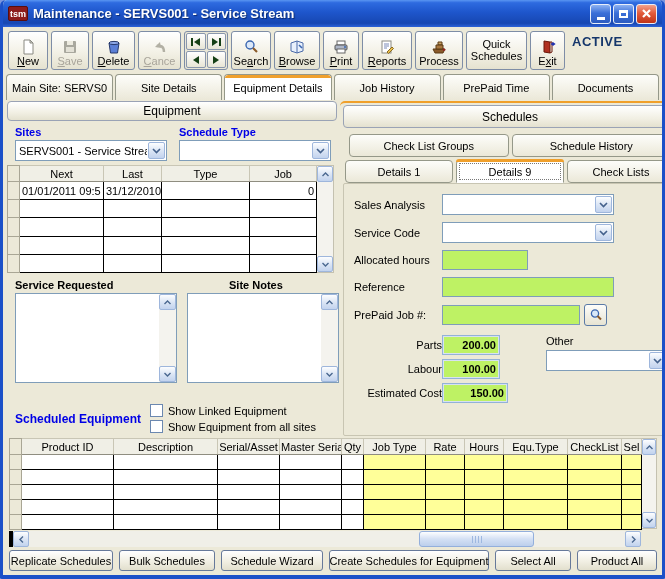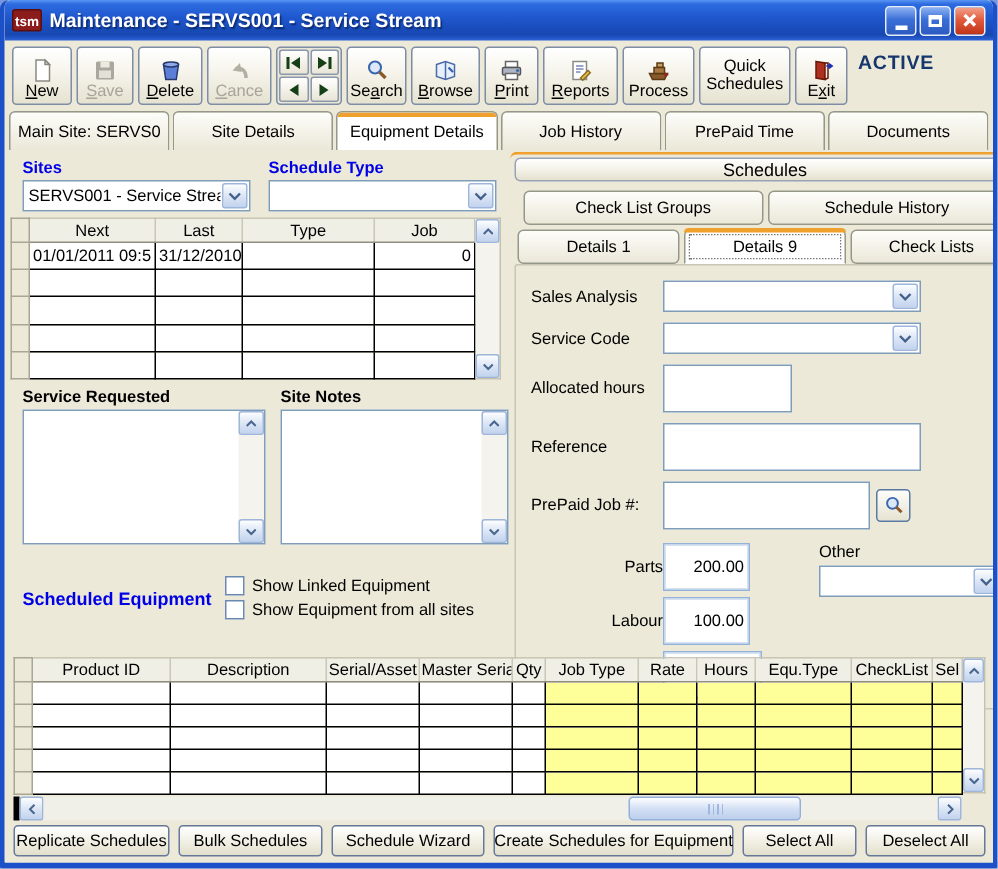--- a/index.html
+++ b/index.html
@@ -67,21 +67,21 @@
   .cb{ width:13px; height:13px; border:1px solid #6B88B0; background:#fff; flex:0 0 13px; }
   .cbrow{ display:flex; align-items:center; gap:5px; font-size:11px; margin:3px 0; }
   
   .subtabs{ display:flex; gap:3px; padding:0 6px; }
   .subtab{ flex:1; height:23px; border:1px solid #959889; border-radius:4px; background:linear-gradient(#FDFDFA,#EBE8D8); display:flex; align-items:center; justify-content:center; font-size:11px; position:relative; }
   .subtab.active{ background:#fff; border-radius:4px 4px 0 0; border-bottom:1px solid #fff; outline:1px dotted #777; outline-offset:-4px; }
   .subtab.active::before{ content:""; position:absolute; top:-2px; left:-1px; right:-1px; height:3px; background:#F0A02C; border-radius:3px 3px 0 0; }
   .formbox{ flex:1; border:1px solid #C8C5B2; border-radius:2px; margin-top:0px; padding:10px 8px 6px 10px; display:flex; flex-direction:column; gap:7px; }
   .frow{ display:flex; align-items:center; }
   .frow .flbl{ width:88px; font-size:11px; flex:0 0 88px; }
-  .tin{ border:1px solid #7F9DB9; background:#ffffff; height:32px; font-size:11px; padding:0 3px; outline:none; }
+  .tin{ border:1px solid #7F9DB9; background:#bef264; height:20px; font-size:11px; padding:0 3px; outline:none;font-weight:bold; }
   .tin.money{ text-align:right; border:1px solid #93B2D8; box-shadow:0 0 0 1px #D6E2F2 inset; }
   .magbtn{ width:23px; height:22px; margin-left:4px; border:1px solid #5A7AA6; border-radius:3px; background:linear-gradient(#FDFDFA,#E6E3D2); display:flex; align-items:center; justify-content:center; }
   .moneygrid{ display:flex; margin-top:2px; }
   .mleft{ width:186px; display:flex; flex-direction:column; gap:4px; }
   .mrow{ display:flex; align-items:center; }
   .mrow .flbl{ width:88px; flex:0 0 88px; font-size:11px;text-align:right; }
   .mright{ flex:1; display:flex; flex-direction:column; gap:3px; padding-left:6px; }
   
   .bottomgrid{ padding:0 5px 0 6px; }
   .footer{ flex:0 0 28px; display:flex; align-items:center; justify-content:space-between; padding:3px 5px 4px 6px; gap:4px; }
@@ -217,20 +217,21 @@
     <div class="tab">Site Details</div>
     <div class="tab active">Equipment Details</div>
     <div class="tab">Job History</div>
     <div class="tab">PrePaid Time</div>
     <div class="tab">Documents</div>
   </div>
 
   <div class="main">
 
     <div class="leftcol">
+      <div class="hdrbtn">Equipment</div>
 
       <div class="lblrow">
         <span class="bluelbl" style="width:164px">Sites</span>
         <span class="bluelbl">Schedule Type</span>
       </div>
       <div style="display:flex; gap:12px; margin:0 0 4px 8px;">
         <div class="combo" style="width:152px">
           <span class="combo-text">SERVS001 - Service Stream</span>
           <span class="combo-btn">
               <svg width="9" height="6">
@@ -310,21 +311,21 @@
             </div>
           <div class="spacer"></div>
           <div class="sarrow">
               <svg width="7" height="5">
                 <path d="M0.5 1 L3.5 4 L6.5 1" fill="none" stroke="#4A6890" stroke-width="1.4"></path>
               </svg>
             </div>
         </div>
       </div>
 
-      <div class="lblrow" style="margin-top:6px;">
+      <div class="lblrow" style="margin-top:6px;gap:42px;">
         <span class="blklbl" style="width:172px">Service Requested</span>
         <span class="blklbl">Site Notes</span>
       </div>
       <div style="display:flex; gap:10px; margin-left:8px;">
         <div class="txtbox" style="width:162px; height:90px">
           <textarea class="ta" style=""></textarea>
           <div class="vsb">
             <div class="sarrow">
                 <svg width="7" height="5">
                   <path d="M0.5 4 L3.5 1 L6.5 4" fill="none" stroke="#4A6890" stroke-width="1.4"></path>
@@ -593,16 +594,16 @@
       </div>
     <div class="corner"></div>
   </div>
 
   <div class="footer">
     <div class="fbtn" style="width:104px">Replicate Schedules</div>
     <div class="fbtn" style="width:96px">Bulk Schedules</div>
     <div class="fbtn" style="width:102px">Schedule Wizard</div>
     <div class="fbtn" style="width:160px">Create Schedules for Equipment</div>
     <div class="fbtn" style="width:76px">Select All</div>
-    <div class="fbtn" style="width:80px">Deselect All</div>
+    <div class="fbtn" style="width:80px">Product All</div>
   </div>
 
 </div>
 
 </body></html>

